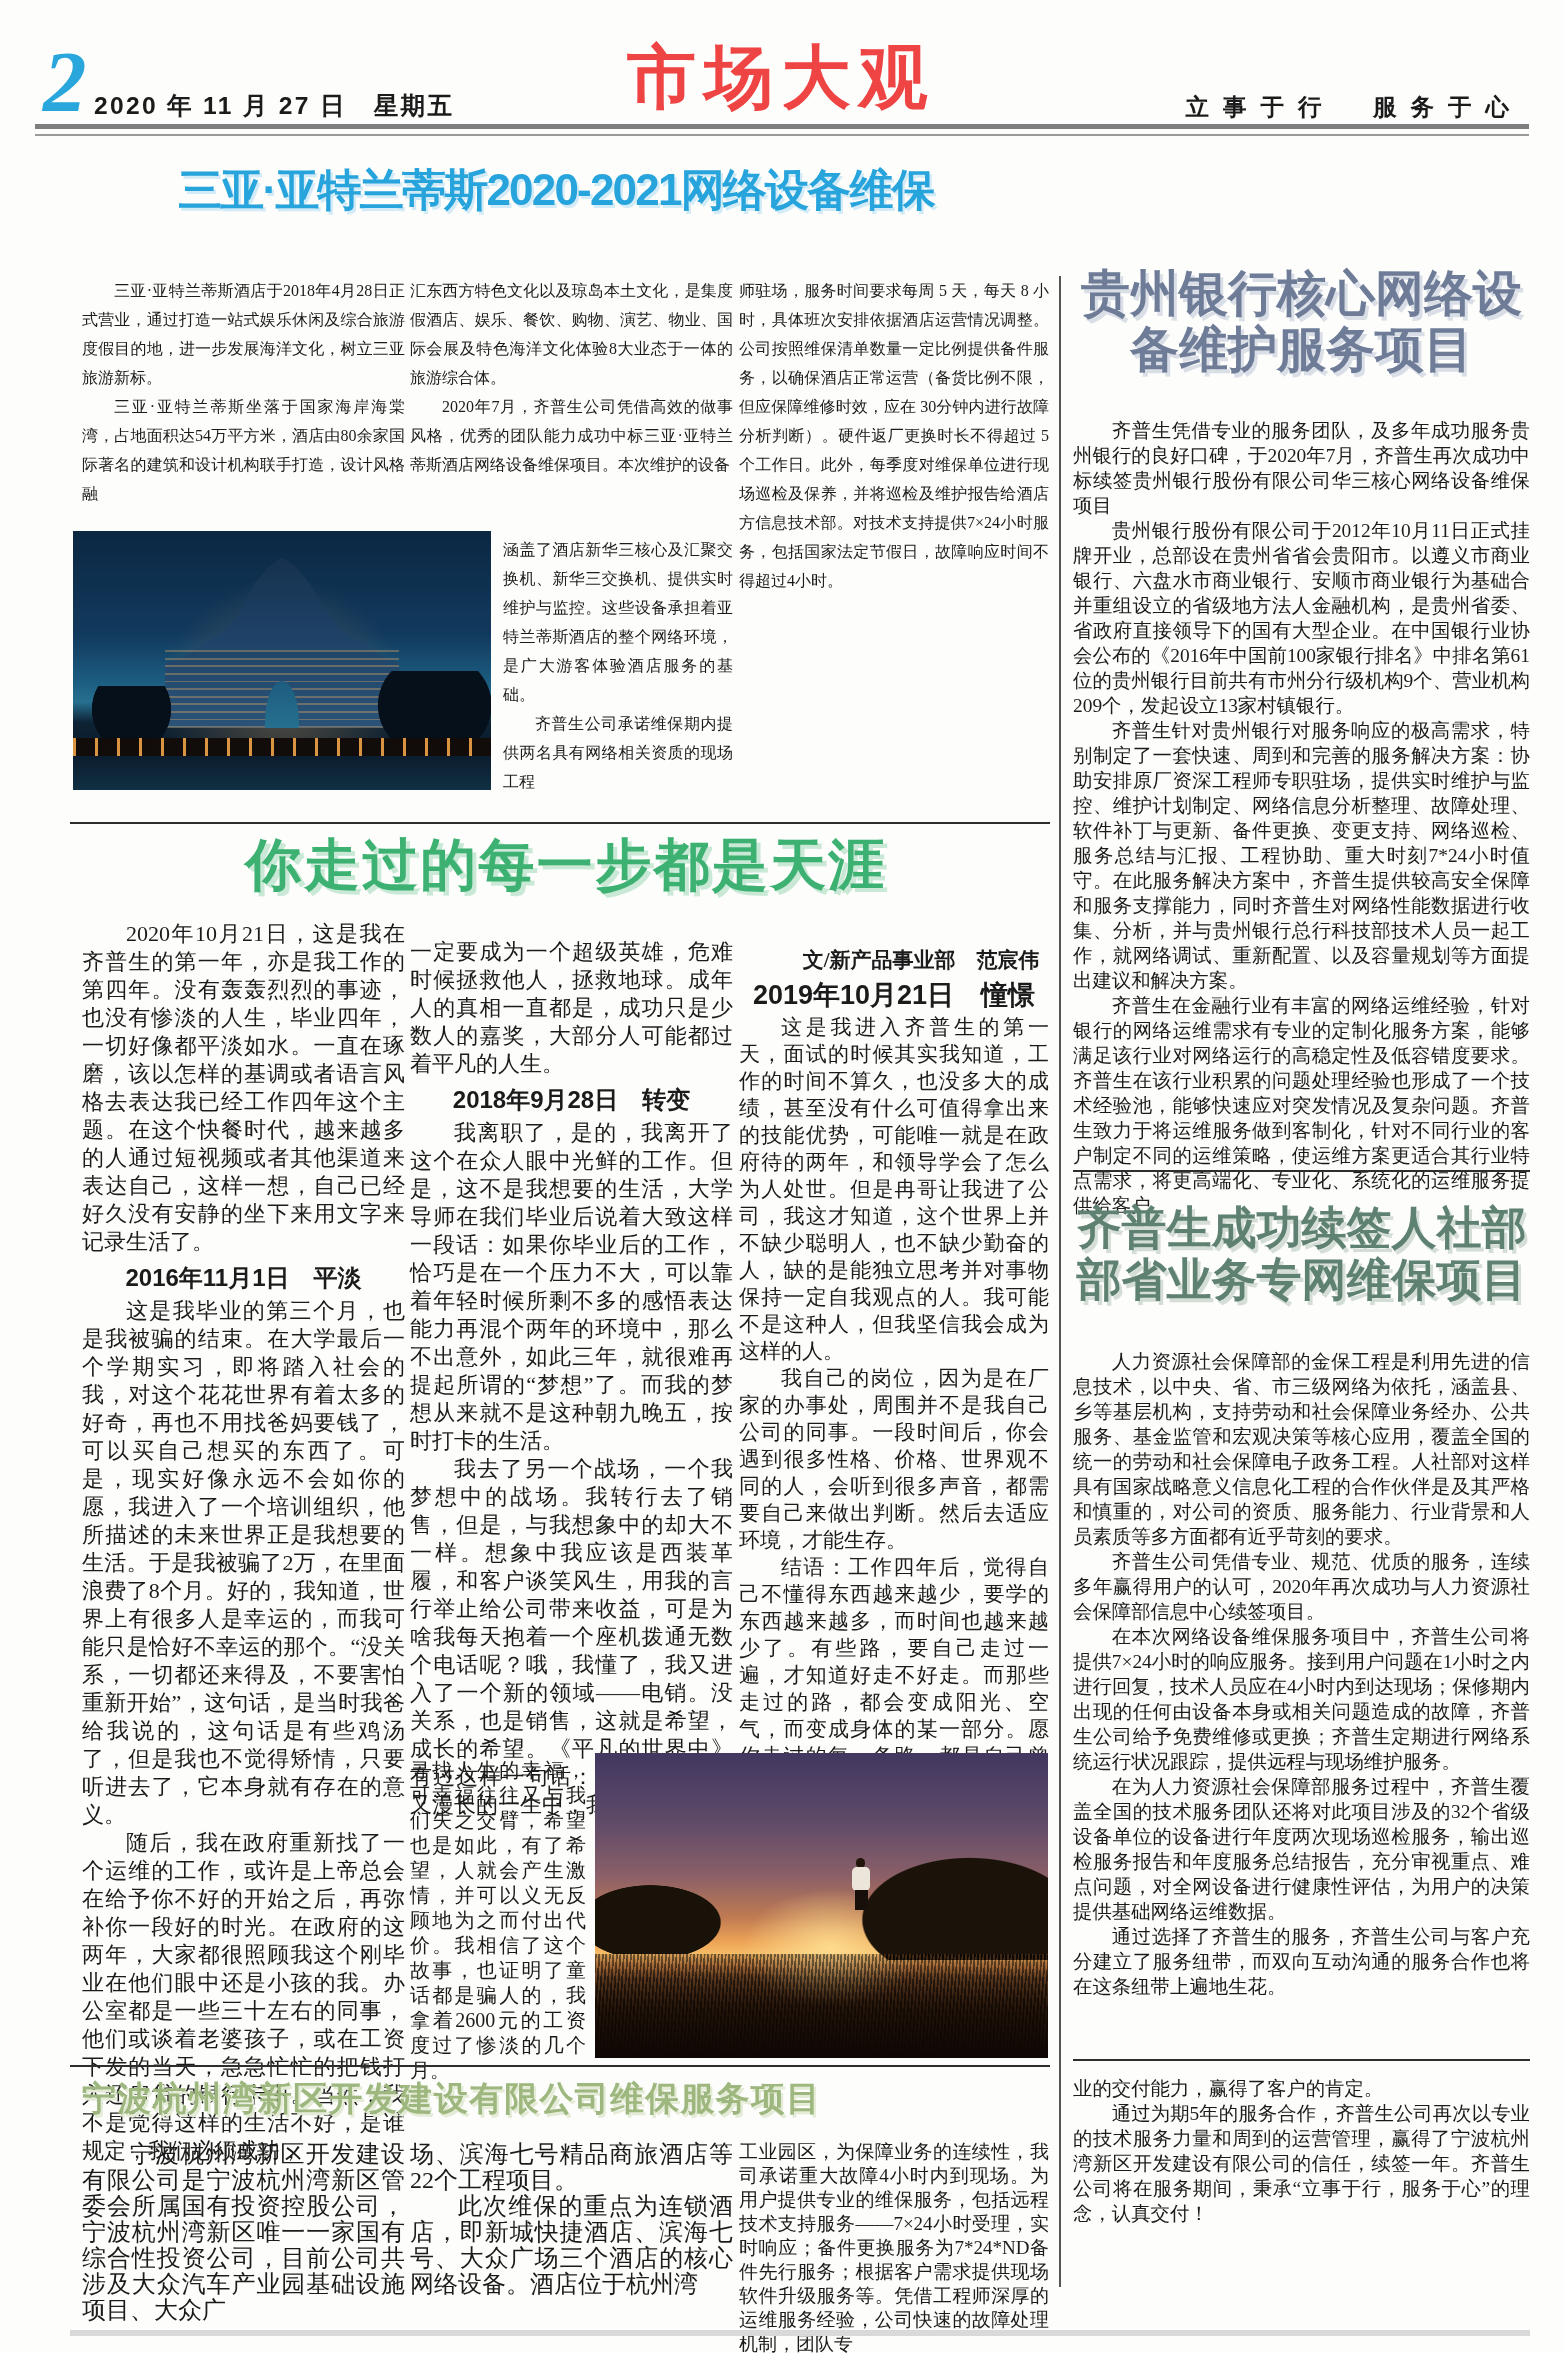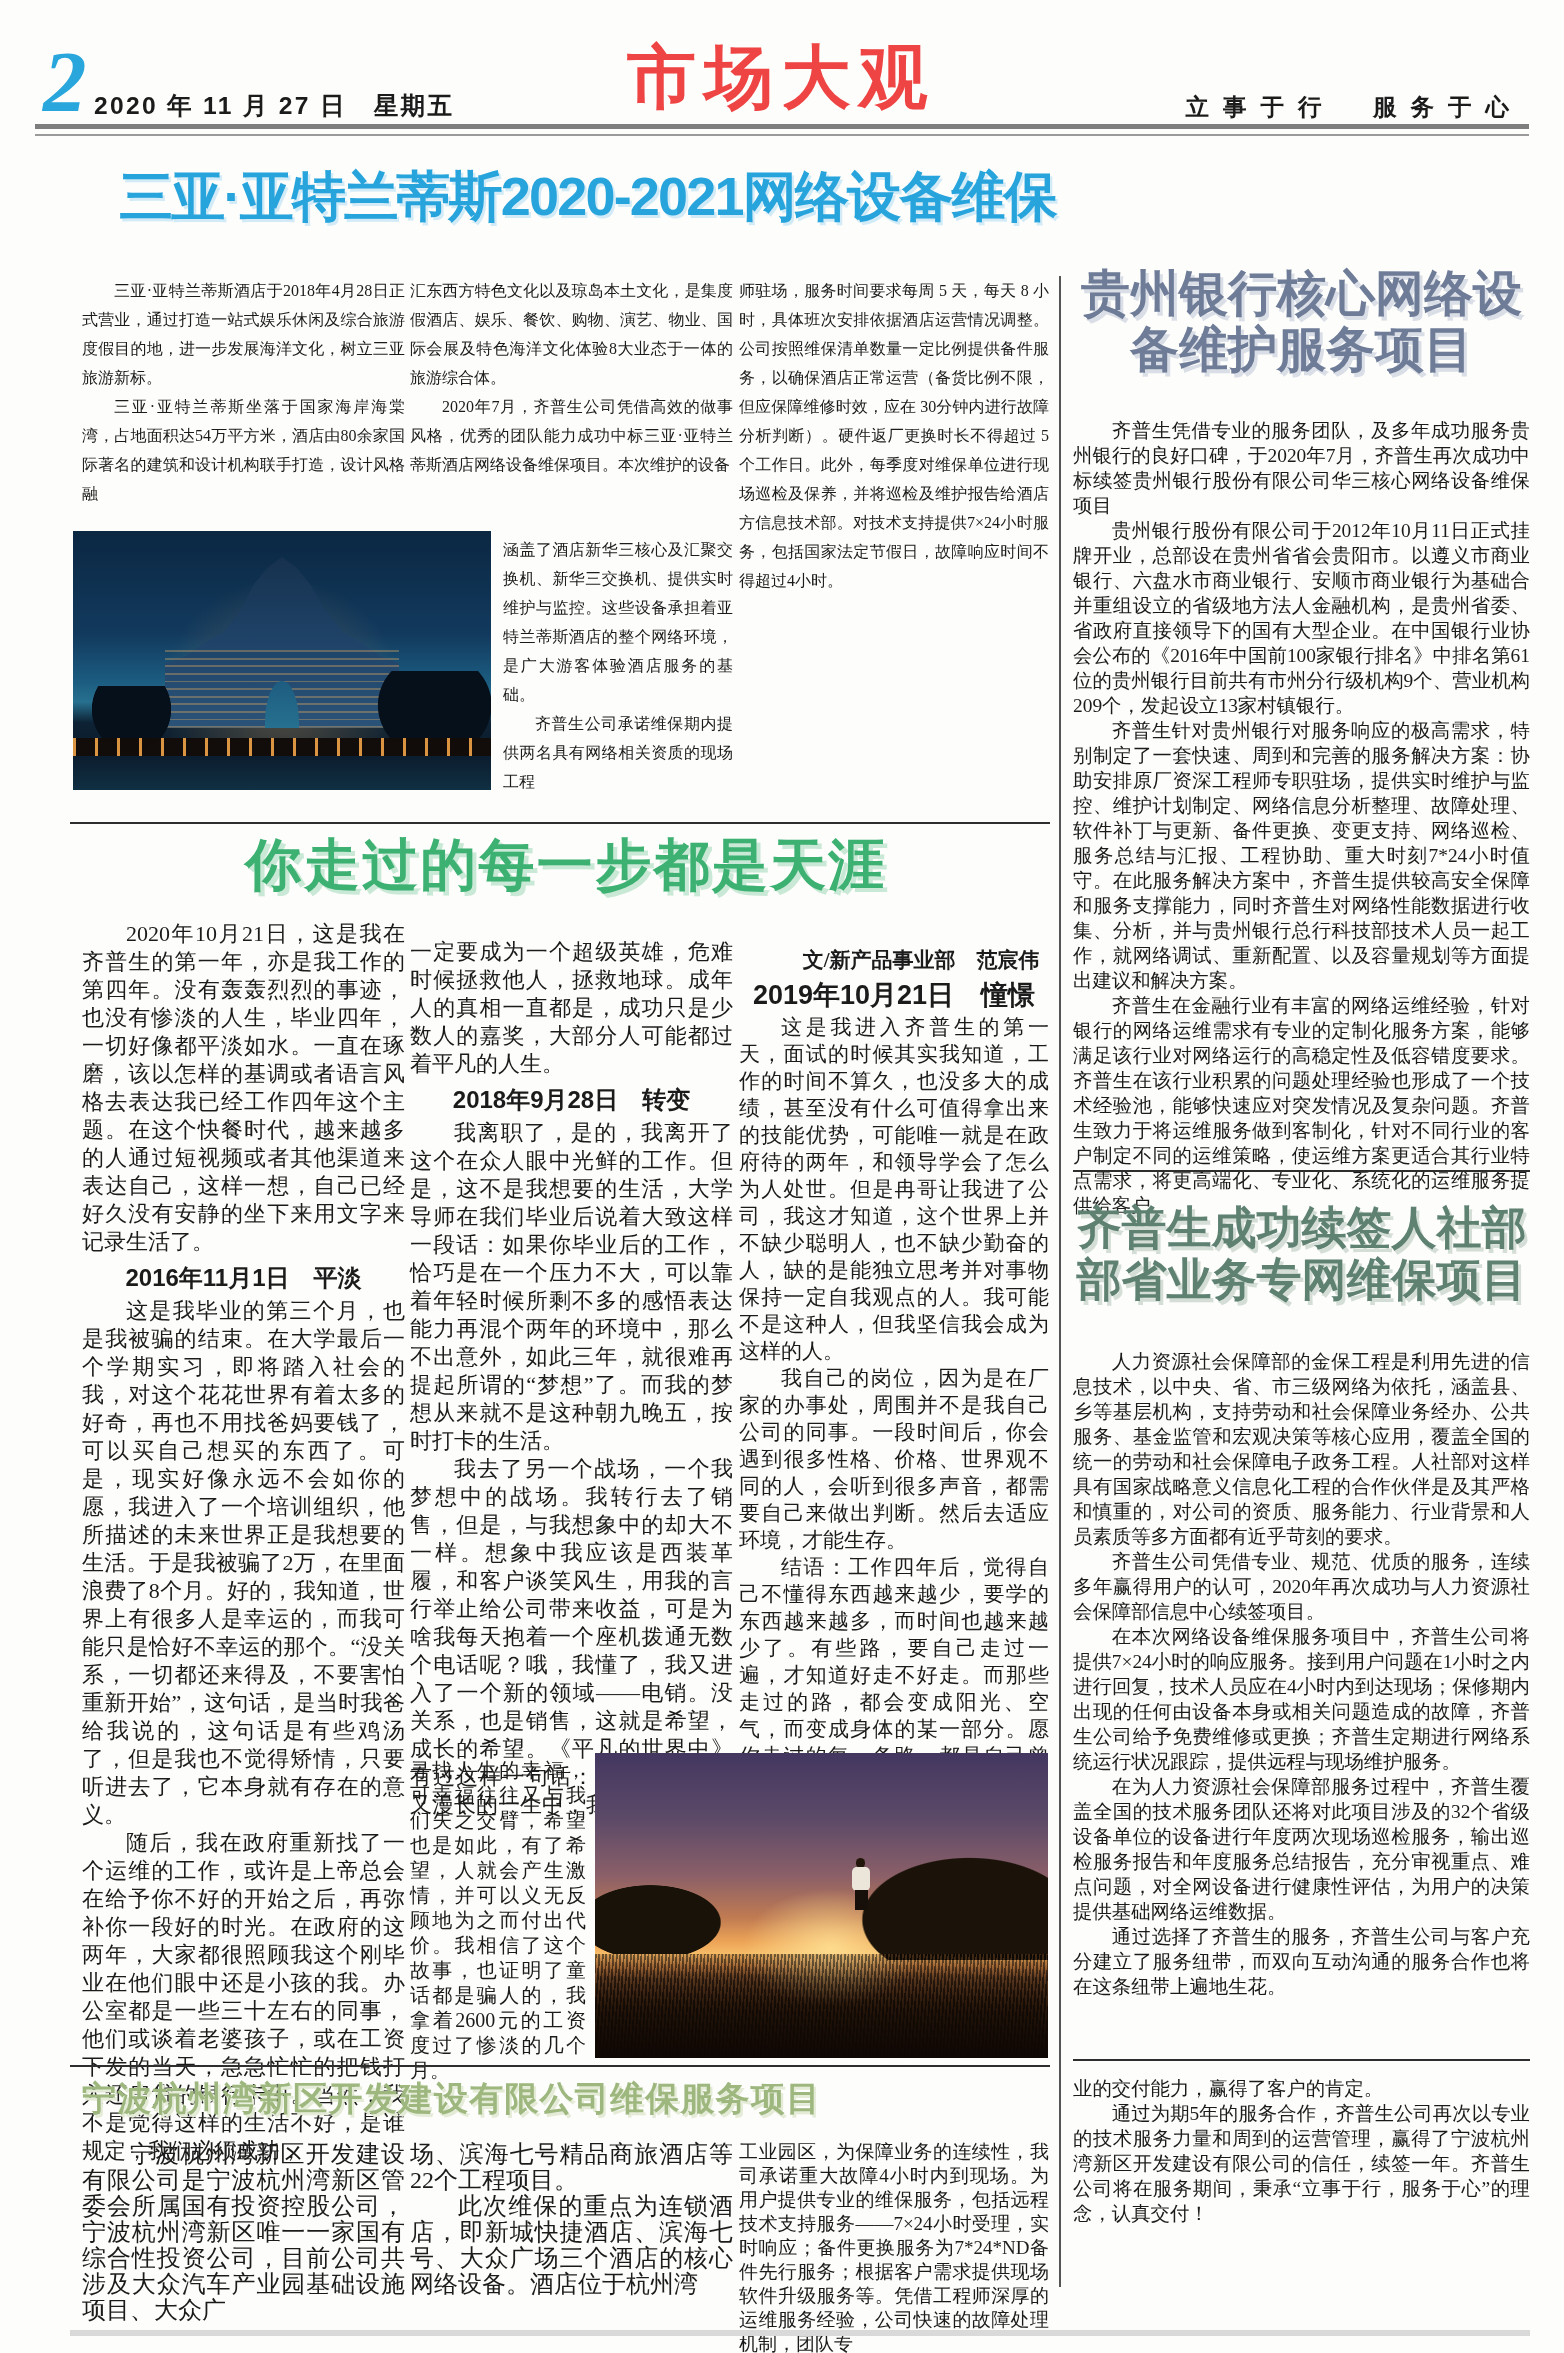--- a/index.html
+++ b/index.html
@@ -11,21 +11,21 @@
   .dateline{position:absolute;left:94px;top:89px;font-size:24.6px;font-weight:bold;
             font-family:"Liberation Sans","DejaVu Sans",sans-serif;letter-spacing:2.3px;}
   .masthead{position:absolute;left:627px;top:41px;font-size:69px;font-weight:900;color:#ef4444;
             font-family:"Liberation Serif",serif;letter-spacing:8.2px;line-height:1.1;}
   .slogan{position:absolute;right:41px;top:91px;font-size:23.5px;font-weight:bold;
           font-family:"Liberation Sans","DejaVu Sans",sans-serif;letter-spacing:14px;}
   .rule-a{position:absolute;left:35px;top:124px;width:1494px;height:5.3px;background:#7e7e7e;}
   .rule-b{position:absolute;left:35px;top:134px;width:1494px;height:1.8px;background:#9a9a9a;}
   
   .hl{position:absolute;font-family:"Liberation Sans","DejaVu Sans",sans-serif;font-weight:900;line-height:1.15;}
-  .hl-sanya{left:56px;top:165px;width:1000px;text-align:right;font-size:54px;letter-spacing:-1.8px;
+  .hl-sanya{left:56px;top:165px;width:1000px;text-align:center;font-size:44px;letter-spacing:-1.8px;
             color:#28a4dc;text-shadow:2.3px 2.9px 0 #d2ebf7;}
   .hl-guizhou{left:1073px;top:265px;width:457px;text-align:center;font-size:49px;
               color:#6e7c98;text-shadow:2.9px 3.5px 0 #dadee6;}
   .hl-essay{left:82px;top:833px;width:968px;text-align:center;font-size:56px;
             color:#3cb172;text-shadow:4.1px 4.1px 0 #c9e8d5;letter-spacing:2.3px;}
   .hl-renshebu{left:1073px;top:1202px;width:457px;text-align:center;font-size:45px;
                color:#5e8172;text-shadow:2.9px 3.5px 0 #d4ded7;}
   .hl-ningbo{left:82px;top:2079px;width:762px;font-size:34px;letter-spacing:1.2px;
              color:#9db77f;text-shadow:2.3px 2.9px 0 #e4ebd6;}
   

